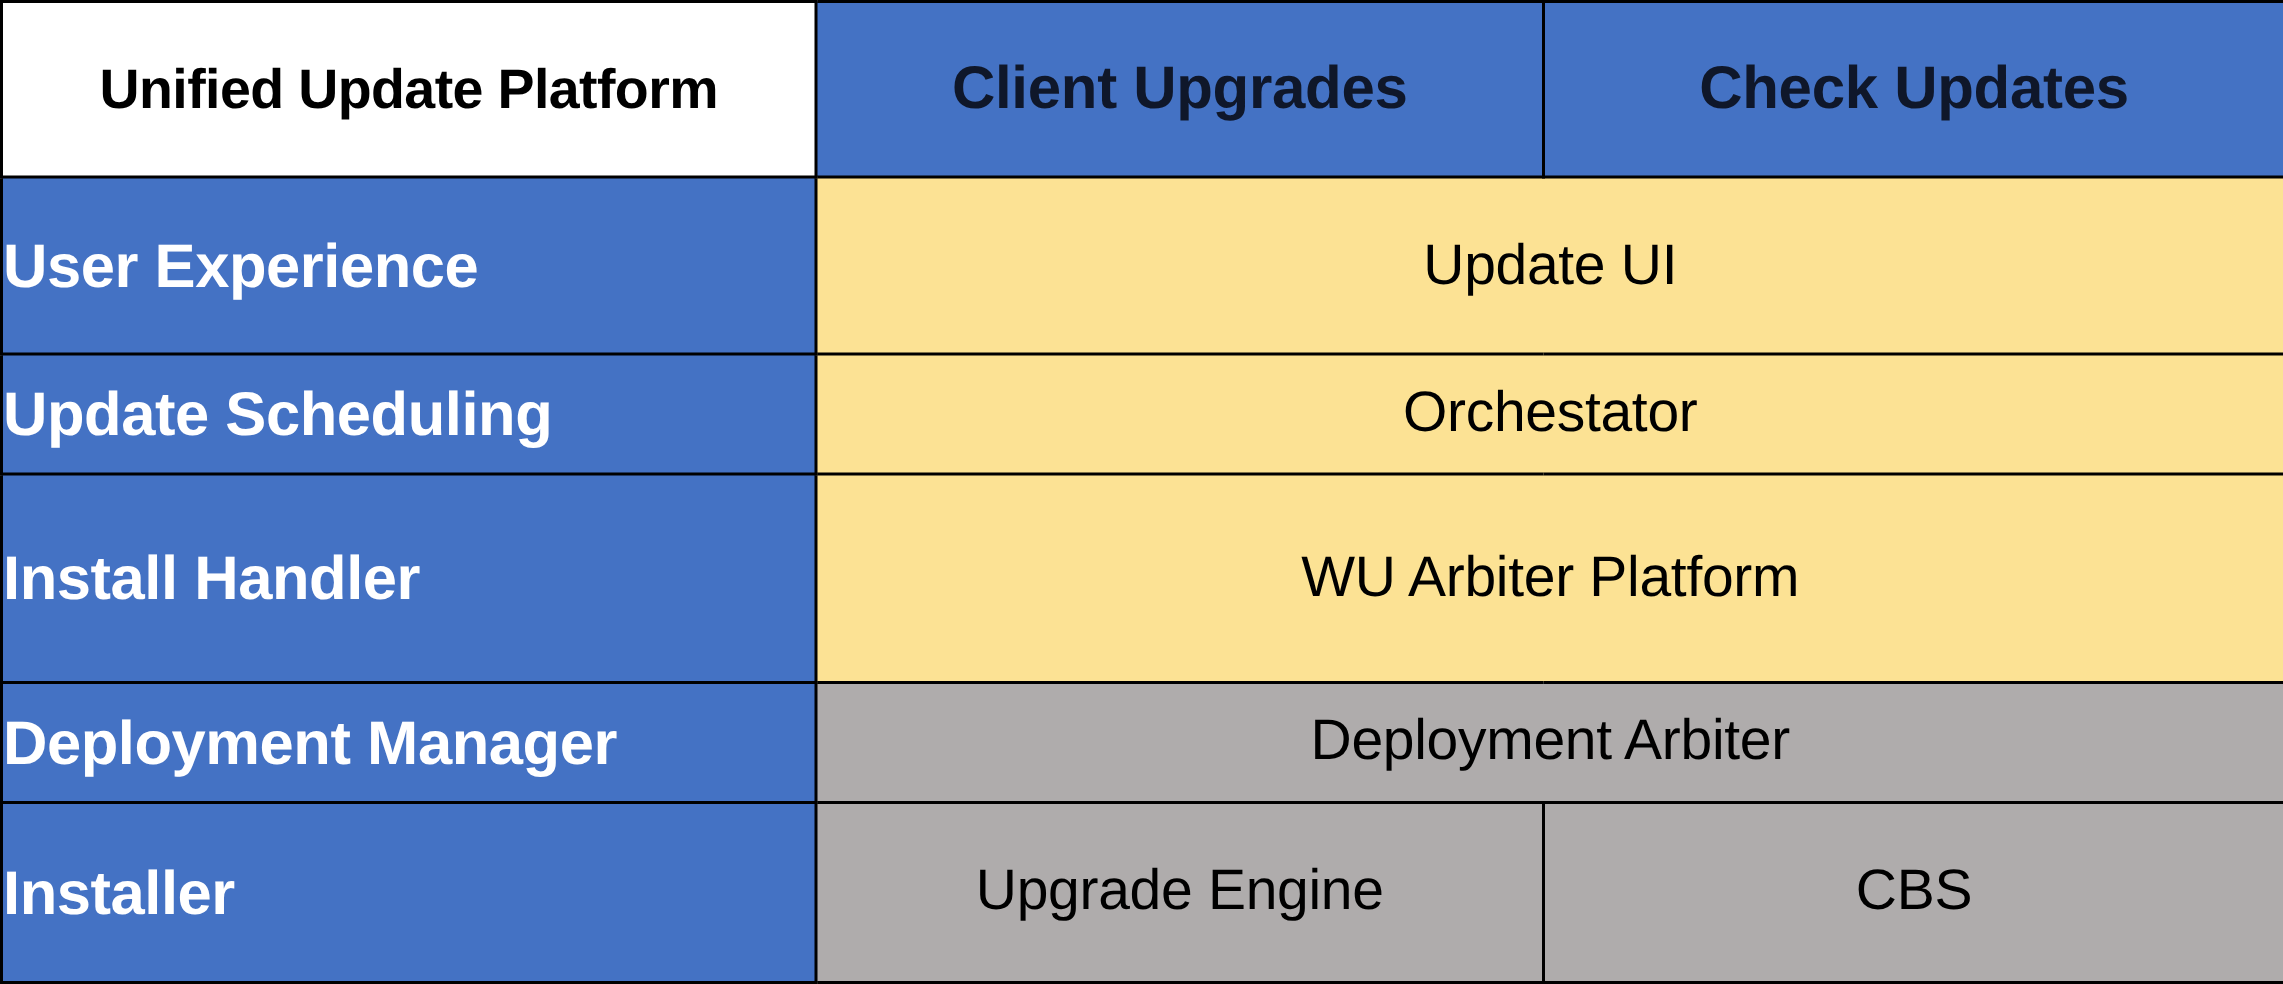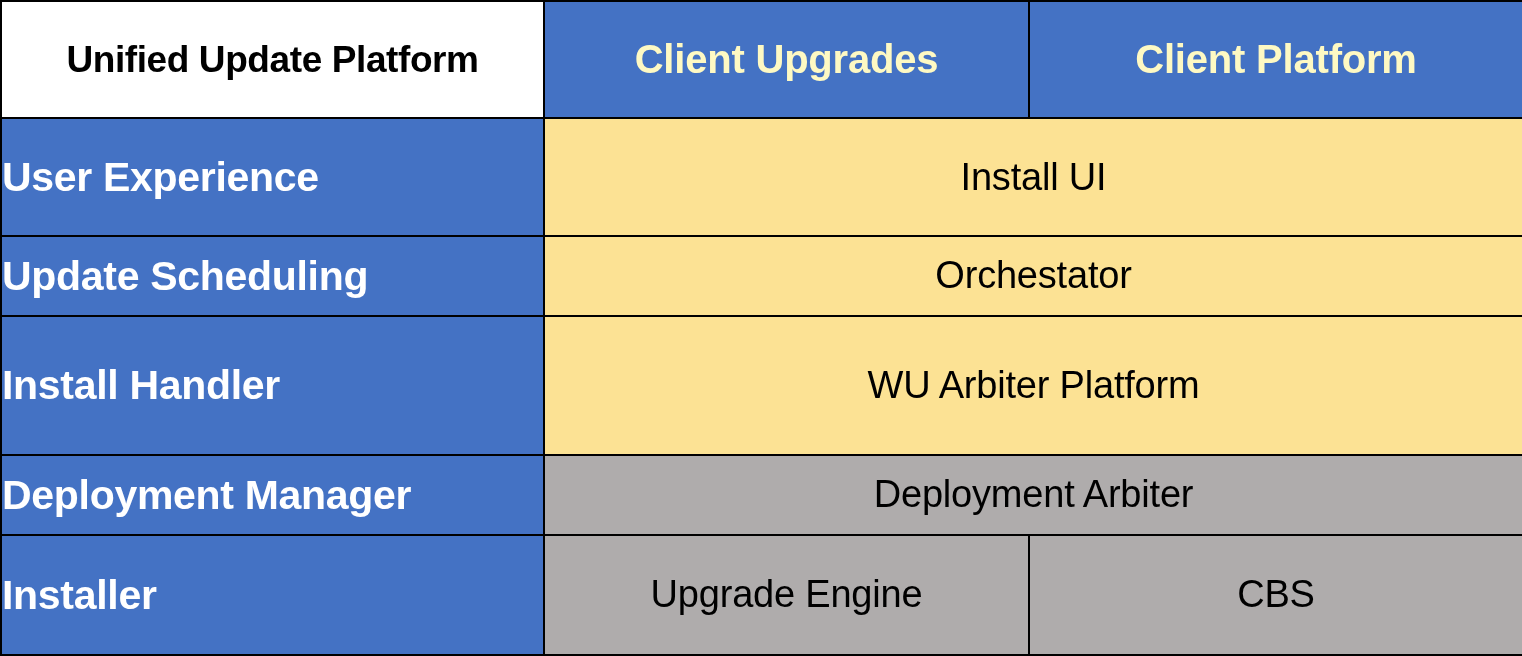--- a/index.html
+++ b/index.html
@@ -34,21 +34,21 @@
     text-align: center;
     border-left-color: #ffffff;
     border-top-color: #ffffff;
     padding: 0 6px;
     letter-spacing: -0.4px;
   }
 
   
   .cell-colhead {
     background: #4472C4;
-    color: #fef9c3;
+    color: #0f172a;
     font-weight: bold;
     font-size: 40px;
     text-align: center;
     letter-spacing: -0.2px;
   }
 
   
   .cell-rowhead {
     background: #4472C4;
     color: #ffffff;
@@ -87,26 +87,26 @@
 <table class="uup-table">
   <colgroup>
     <col style="width:543px">
     <col style="width:485px">
     <col style="width:494px">
   </colgroup>
   <tbody>
     <tr class="r-head">
       <td class="cell-title">Unified Update Platform</td>
       <td class="cell-colhead">Client Upgrades</td>
-      <td class="cell-colhead">Client Platform</td>
+      <td class="cell-colhead">Check Updates</td>
     </tr>
 
     <tr class="r-1">
       <td class="cell-rowhead">User Experience</td>
-      <td class="cell-body fill-yellow" colspan="2">Install UI</td>
+      <td class="cell-body fill-yellow" colspan="2">Update UI</td>
     </tr>
 
     <tr class="r-2">
       <td class="cell-rowhead">Update Scheduling</td>
       <td class="cell-body fill-yellow" colspan="2">Orchestator</td>
     </tr>
 
 
     <tr class="r-4">
       <td class="cell-rowhead">Install Handler</td>

